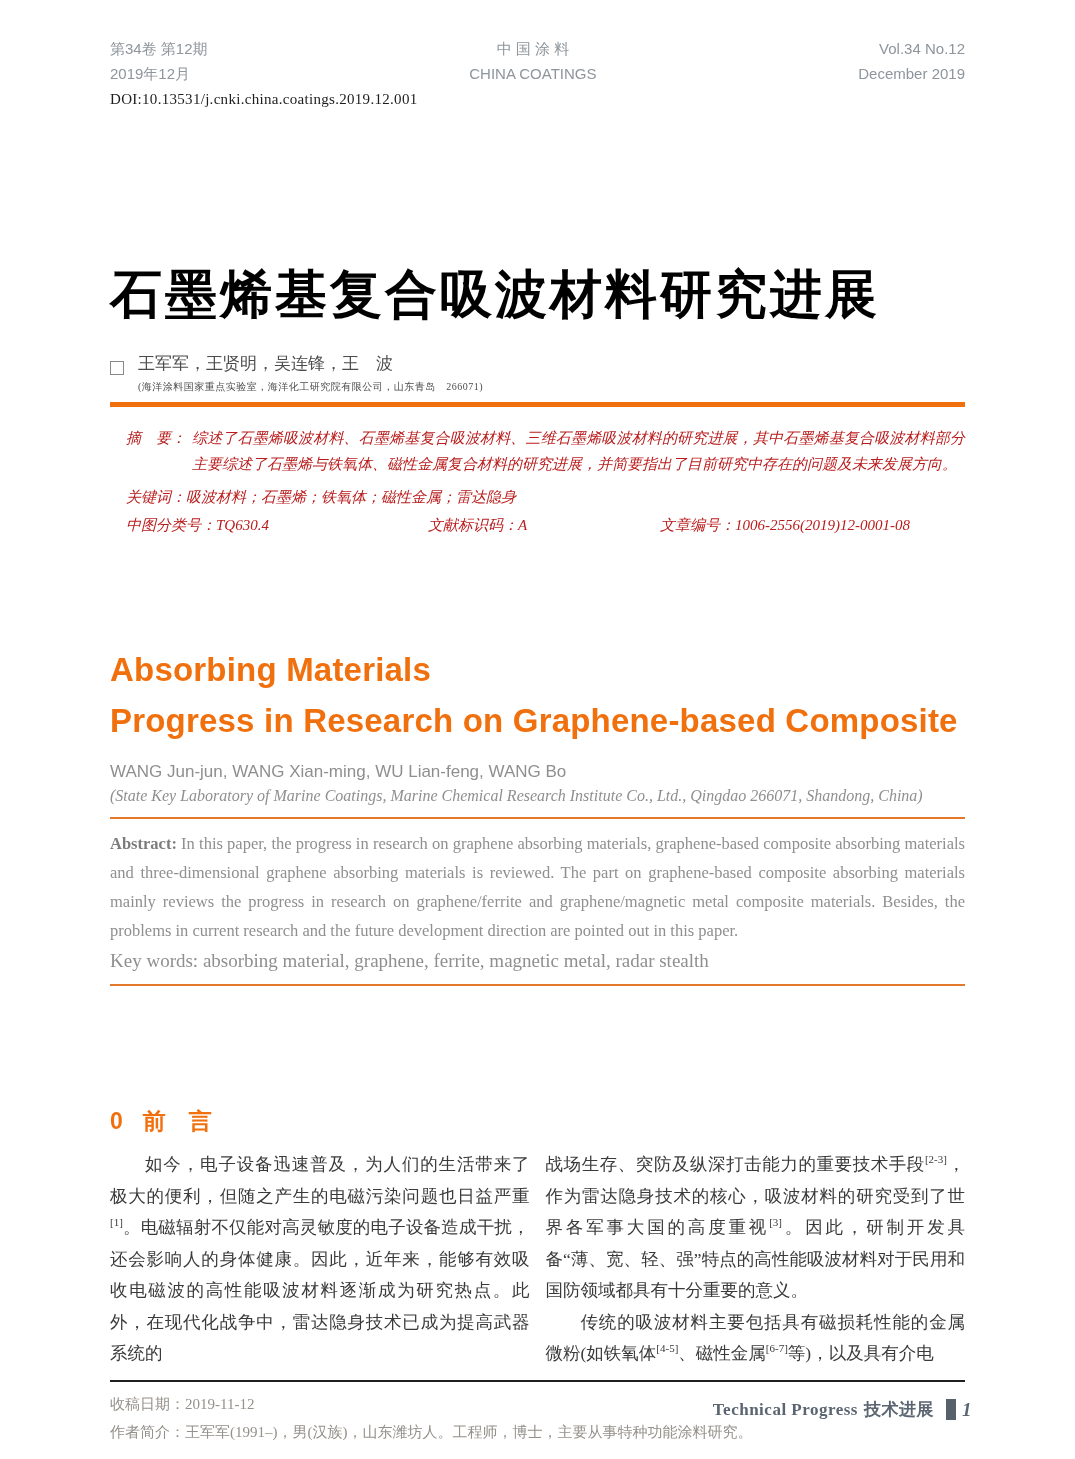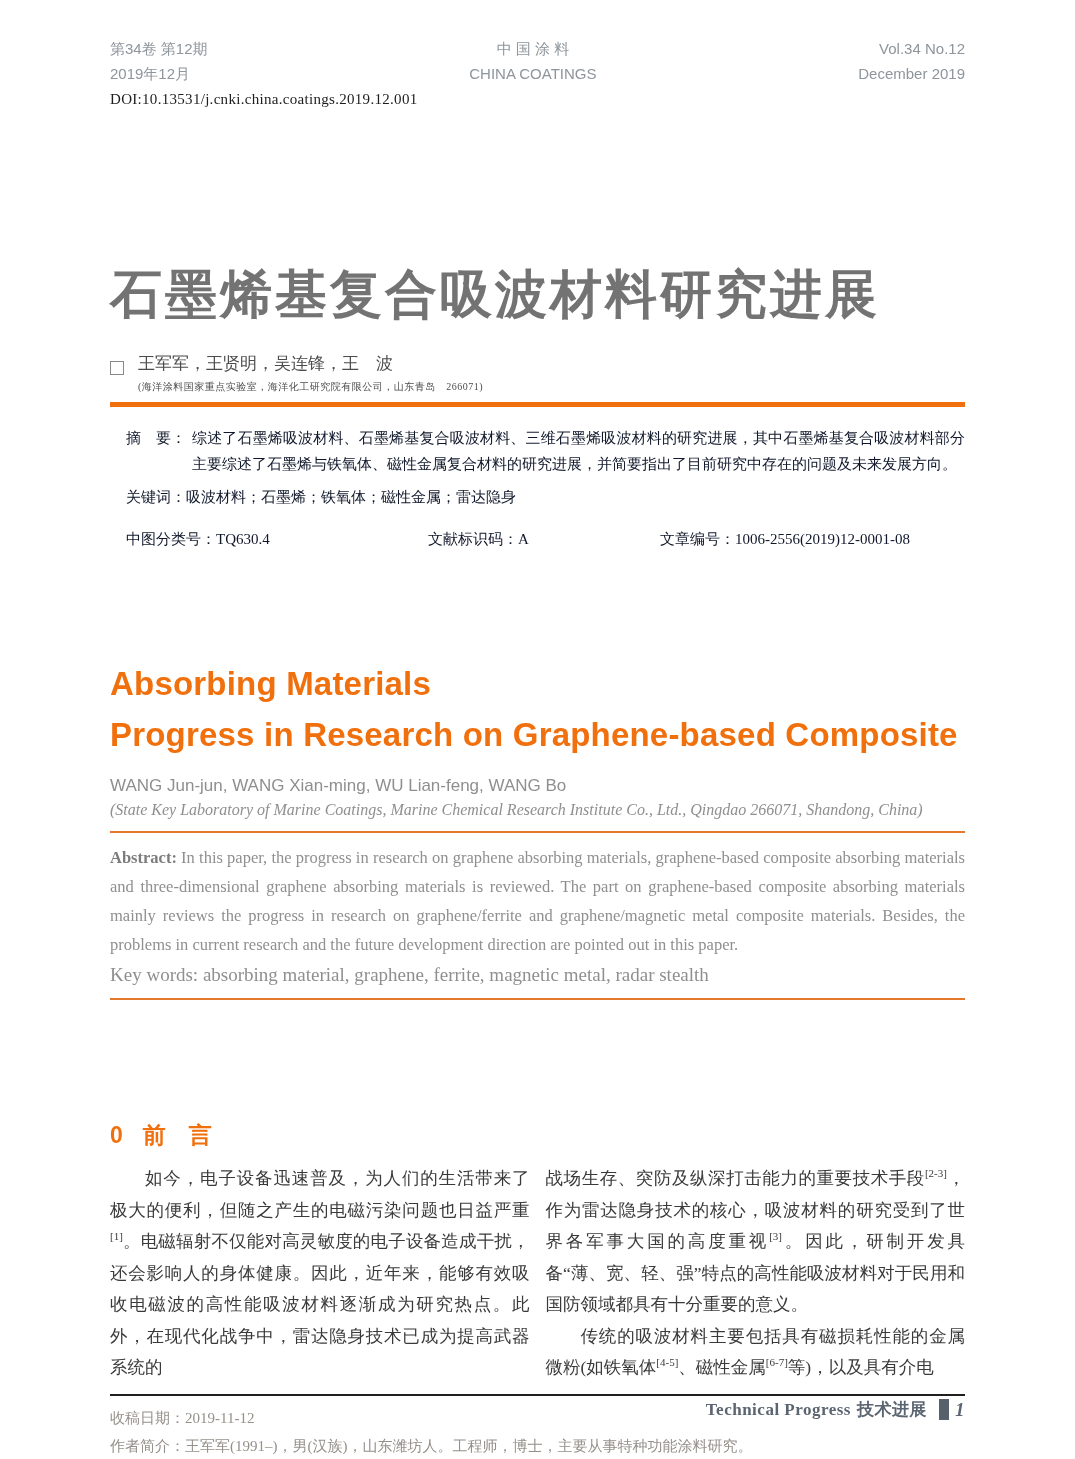--- a/index.html
+++ b/index.html
@@ -29,21 +29,21 @@
     font-family:"Liberation Serif", serif;
     font-size:15px; color:#1d1d1d; letter-spacing:0.3px;
   }
 
   
   .cn-title {
     margin-top:156px;
     font-family:"Liberation Sans", sans-serif;
     font-weight:bold;
     font-size:52px; line-height:60px;
-    color:#737373; letter-spacing:3px;
+    color:#000000; letter-spacing:3px;
     white-space:nowrap;
   }
   .cn-authors {
     margin-top:28px;
     font-size:17px; color:#4c4c4c;
     display:flex; align-items:flex-end;
   }
   .author-marker {
     display:inline-block; width:14px; height:14px;
     border:1.5px solid #8a8a8a; margin-right:14px;
@@ -51,27 +51,27 @@
   }
   .cn-affiliation {
     margin-top:5px; padding-left:28px;
     font-size:10px; color:#4c4c4c; letter-spacing:0.5px;
   }
   .accent-bar { margin-top:8px; height:5px; background:#f1700e; }
 
   
   .cn-abstract-block {
     margin-top:18px; padding-left:16px;
-    color:#0f172a; font-size:15px; line-height:26px;
+    color:#b91c1c; font-size:15px; line-height:26px;font-style:italic;
   }
   .cn-abstract-row { display:flex; }
   .cn-abstract-row .lbl { flex:0 0 66px; white-space:nowrap; }
   .cn-abstract-row .txt { flex:1; text-align:justify; }
   .cn-keywords { margin-top:7px; }
-  .cn-meta { margin-top:16px; display:flex; }
+  .cn-meta { margin-top:2px; display:flex; }
   .cn-meta .m1 { width:302px; }
   .cn-meta .m2 { width:232px; }
   .cn-meta .m3 { flex:1; }
 
   
   .en-block { margin-top:106px; }
   .en-title {
     font-family:"Liberation Sans", sans-serif;
     font-weight:bold; font-size:33px; line-height:51px;
     color:#f1700e; letter-spacing:0.2px;
@@ -113,21 +113,21 @@
   }
   .col p.no-indent { text-indent:0; }
   .col p sup { font-size:11px; line-height:0; }
 
   
   .footnote-divider { margin-top:10px; border-top:2px solid #1f1f1f; }
   .footnotes { margin-top:8px; font-size:15px; line-height:28px; color:#95908a; }
 
   
   .page-footer {
-    position:absolute; right:110px; bottom:38px;
+    position:absolute; right:103px; bottom:38px;
     display:flex; align-items:center;
     font-weight:bold; font-size:17px; color:#5b6571;
     letter-spacing:0.5px;
   }
   .page-footer .bar {
     display:inline-block; width:10px; height:21px;
     background:#57616b; margin:0 6px 0 12px;
   }
   .page-footer .pnum { font-style:italic; font-size:19px; }
 </style>

